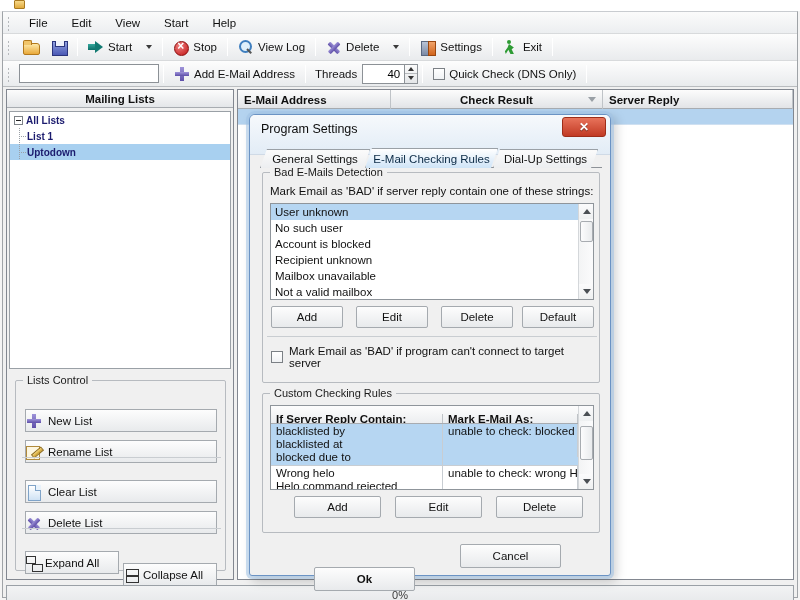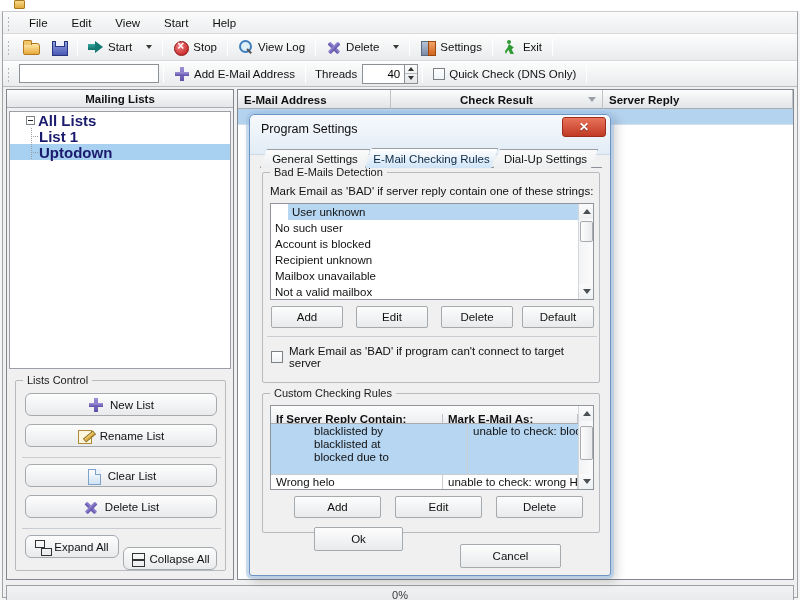--- a/index.html
+++ b/index.html
@@ -237,22 +237,22 @@
     height: 18px; background: linear-gradient(#fcfcfc, #e4e6e9);
     border-bottom: 1px solid #a8acb1;
     display: flex; align-items: center; justify-content: center;
     font-weight: bold; font-size: 11.5px; color: #111;
   }
   .tree {
     position: absolute; left: 2px; top: 21px; width: 222px; height: 258px;
     background: #fff; border: 1px solid #9aa0a6; overflow: hidden;
   }
   .tree-row {
-    display: flex; align-items: center; height: 16px; padding-left: 16px;
-    font-size: 15px; font-weight: bold; color: #1b1b6e; white-space: nowrap;
+    display: flex; align-items: center; height: 16px; padding-left: 4px;
+    font-size: 10px; font-weight: bold; color: #1b1b6e; white-space: nowrap;
   }
   .tree-row.sel { background: #a8d0f0; }
   .tree-toggle {
     width: 9px; height: 9px; margin-right: 3px; flex: 0 0 9px;
     border: 1px solid #7d8287; background: #fff; position: relative;
   }
   .tree-toggle::before {
     content:""; position:absolute; left:1px; top:3px; width:5px; height:1px; background:#222;
   }
   .tree-indent { width: 13px; flex: 0 0 13px; height: 16px; position: relative; }
@@ -268,24 +268,24 @@
   }
 
   .groupbox {
     position: absolute; border: 1px solid #b7bbc0; border-radius: 2px;
   }
   .group-title {
     position: absolute; top: -7px; left: 7px; padding: 0 4px;
     background: #f0f0f0; font-size: 11px; color: #1a1a1a;
   }
   .lbtn {
-    display: flex; align-items: center; justify-content: center; gap: 6px;
-    height: 23px; border: 1px solid #a5aaaf; border-radius: 6px;
+    display: flex; align-items: center; justify-content: flex-start; gap: 6px;
+    height: 23px; border: 1px solid #a5aaaf; border-radius: 0;
     background: linear-gradient(#fdfdfd, #e8eaec);
-    font-size: 11.5px; color: #111; cursor: default; white-space: nowrap;
+    font-size: 11.5px; color: #111; cursor: default; white-space: nowrap; margin-top: 16px;
   }
   .grp-div { position:absolute; height:1px; background:#c9cdd1; }
 
   
   .right-pane {
     position: absolute; left: 234px; top: 2px; width: 557px; height: 491px;
     background: #fff; border: 1px solid #828790;
   }
   .lv-header {
     display: flex; height: 19px;
@@ -633,21 +633,21 @@
             <span>Dial-Up Settings</span>
           </div>
         </div>
 
         <div class="dlg-group" style="left:8px; top:27px; width:338px; height:211px;">
           <span class="group-title">Bad E-Mails Detection</span>
 
           <div class="hint-text" style="position:absolute;left:7px;top:12px;">Mark Email as 'BAD' if server reply contain one of these strings:</div>
 
           <div class="listbox" style="position:absolute;left:7px;top:30px;width:324px;height:97px;">
-            <div class="lb-row sel" style="width:320px;margin-left:17px;">User unknown</div>
+            <div class="lb-row sel" style="width:320px;">User unknown</div>
             <div class="lb-row">No such user</div>
             <div class="lb-row">Account is blocked</div>
             <div class="lb-row">Recipient unknown</div>
             <div class="lb-row">Mailbox unavailable</div>
             <div class="lb-row">Not a valid mailbox</div>
 
             <div class="vscroll">
               <div class="vs-arrow up">
                   <i></i>
                 </div>
@@ -686,21 +686,21 @@
             <div class="grid-header">
               <div class="gh-cell" style="width:172px;">
                 <span>If Server Reply Contain:</span>
               </div>
               <div class="gh-cell" style="width:135px;">
                 <span>Mark E-Mail As:</span>
               </div>
             </div>
 
             <div class="grid-row sel">
-              <div class="gr-cell" style="width:172px;height:50px;margin-left:38px;">
+              <div class="gr-cell" style="width:172px;height:41px;">
                 <div>blacklisted by</div>
                 <div>blacklisted at</div>
                 <div>blocked due to</div>
               </div>
               <div class="gr-cell" style="width:135px;height:33px;">
                 <div>unable to check: blocked by</div>
               </div>
             </div>
 
             <div class="grid-row">
@@ -729,21 +729,21 @@
             <span>Add</span>
           </div>
           <div class="dbtn" style="position:absolute;left:132px;top:102px;width:87px;">
             <span>Edit</span>
           </div>
           <div class="dbtn" style="position:absolute;left:233px;top:102px;width:87px;">
             <span>Delete</span>
           </div>
         </div>
 
-        <div class="dbtn" style="position:absolute;left:60px;top:382px;width:89px;height:24px;">
+        <div class="dbtn" style="position:absolute;left:60px;top:422px;width:101px;height:24px;font-weight:bold;">
           <span>Ok</span>
         </div>
         <div class="dbtn" style="position:absolute;left:206px;top:399px;width:101px;height:24px;">
           <span>Cancel</span>
         </div>
 
       </div>
     </div>
 
   </div>

